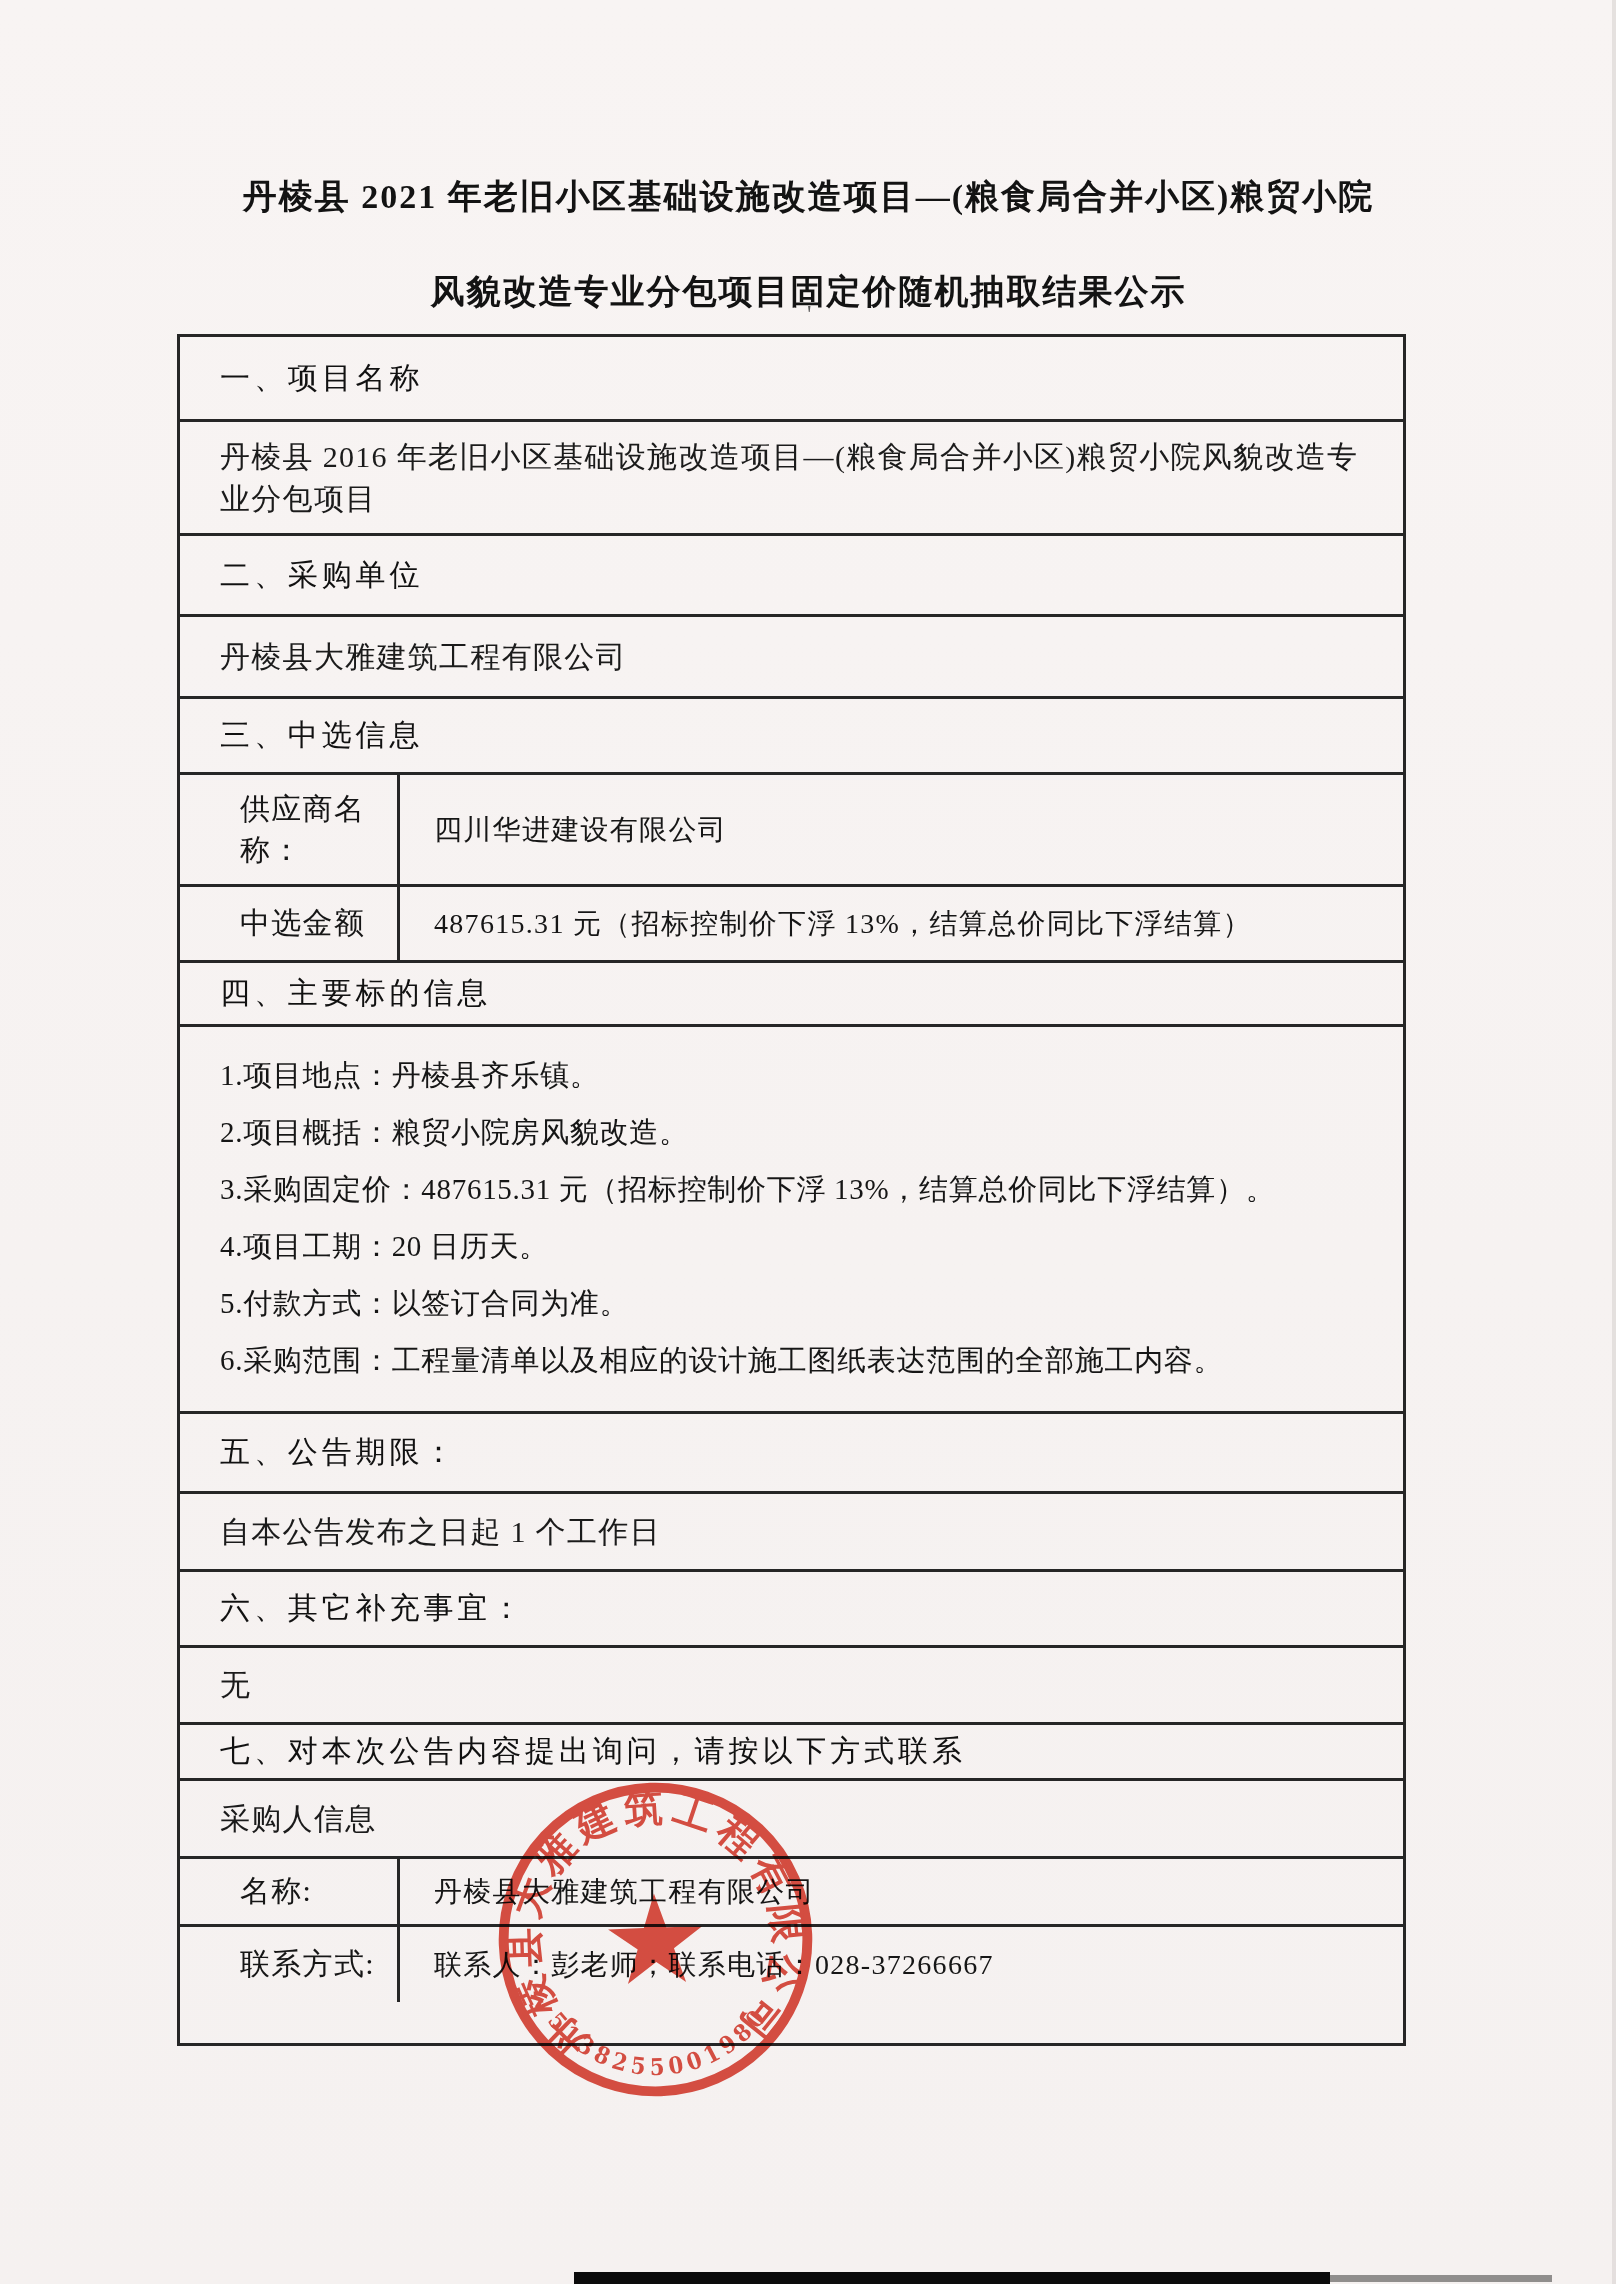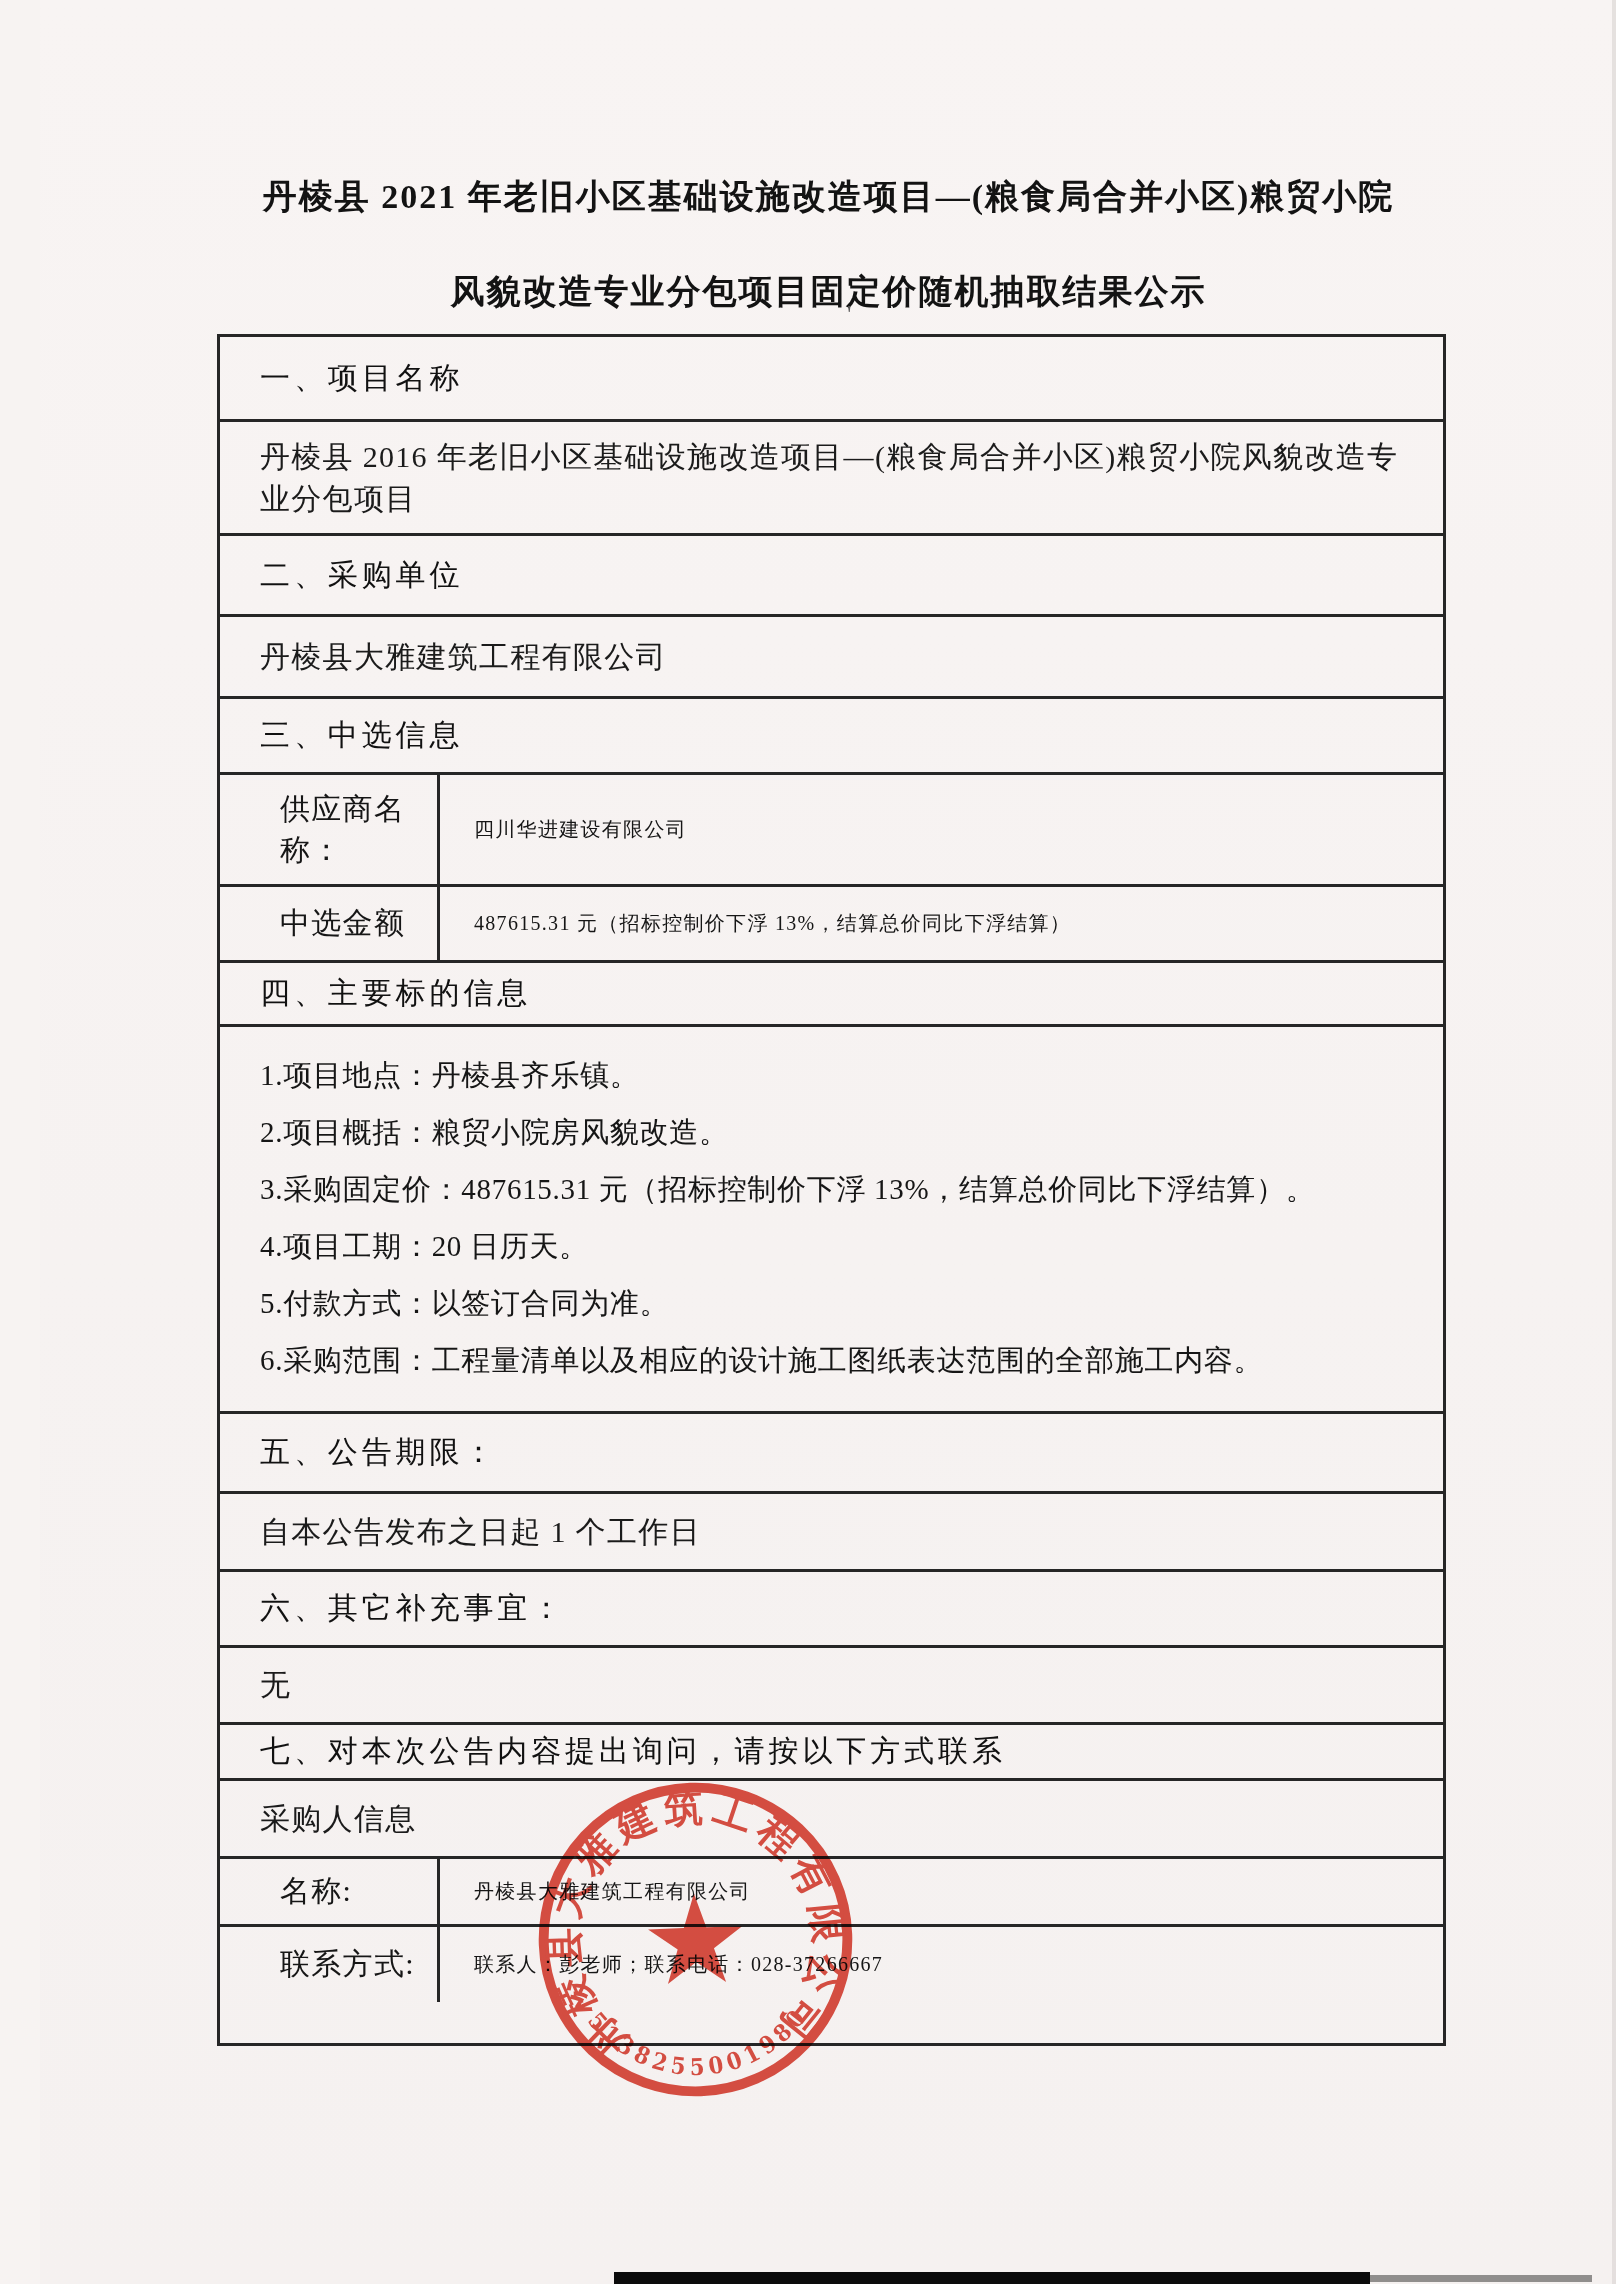--- a/index.html
+++ b/index.html
@@ -4,41 +4,41 @@
 <style>
   html,body{margin:0;padding:0;}
   body{
     width:1617px;height:2284px;position:relative;
     background:#f7f3f2;
     font-family:"Liberation Serif","DejaVu Serif",serif;
     color:#161616;
     overflow:hidden;
   }
   .page{position:absolute;inset:0;
-    background:linear-gradient(180deg,#f8f4f3 0%,#f6f2f1 55%,#f5f1f0 100%);margin-left:40px;}
+    background:linear-gradient(180deg,#f8f4f3 0%,#f6f2f1 55%,#f5f1f0 100%);}
   
   .edge-right{position:absolute;top:0;right:1.3px;width:3.3px;height:100%;background:#d8d3d2;opacity:.6;}
 
   .title{position:absolute;top:149px;left:0;width:100%;text-align:center;
     font-weight:bold;font-size:34px;line-height:95px;letter-spacing:2px;color:#131313;}
 
   .tick{position:absolute;font-size:25px;color:#5a5a5a;}
 
   .tbl{position:absolute;left:177px;top:334px;width:1229px;height:1712px;
     border:3.3px solid #262626;box-sizing:border-box;background:transparent;}
   .row{box-sizing:border-box;display:flex;align-items:center;border-top:3.3px solid #262626;}
   .row:first-child{border-top:none;}
   .row .cell{padding-left:40px;padding-right:39px;box-sizing:border-box;}
   .hdr{font-weight:normal;font-size:30px;letter-spacing:3.9px;color:#111;}
   .txt{font-size:30px;letter-spacing:1.3px;line-height:42px;color:#1b1b1b;}
   .cols{padding:0;align-items:stretch;}
   .lab{width:220px;flex:0 0 220px;border-right:3.3px solid #262626;display:flex;align-items:center;
        box-sizing:border-box;padding-left:60px;font-size:30px;letter-spacing:1.3px;}
   .val{flex:1;display:flex;align-items:center;box-sizing:border-box;padding-left:34px;padding-right:26px;
-       font-size:20px;letter-spacing:1.3px;border-radius:21px;}
+       font-size:28px;letter-spacing:1.3px;border-radius:21px;}
   .list{display:block;padding-top:19.6px;}
   .list .li{display:block;height:57px;line-height:57px;font-size:29px;letter-spacing:0.7px;padding-left:40px;}
 
   
   .stamp{position:absolute;left:486px;top:1770px;width:339px;height:339px;
     mix-blend-mode:multiply;opacity:.86;transform:rotate(-2deg);}
   .stamp svg{width:100%;height:100%;}
 
   .scan-bar{position:absolute;left:574px;top:2272px;width:756px;height:11.7px;background:#0b0b0b;}
   .scan-bar2{position:absolute;left:1330px;top:2275px;width:222px;height:6.5px;background:#3c3c3c;opacity:.55;}

